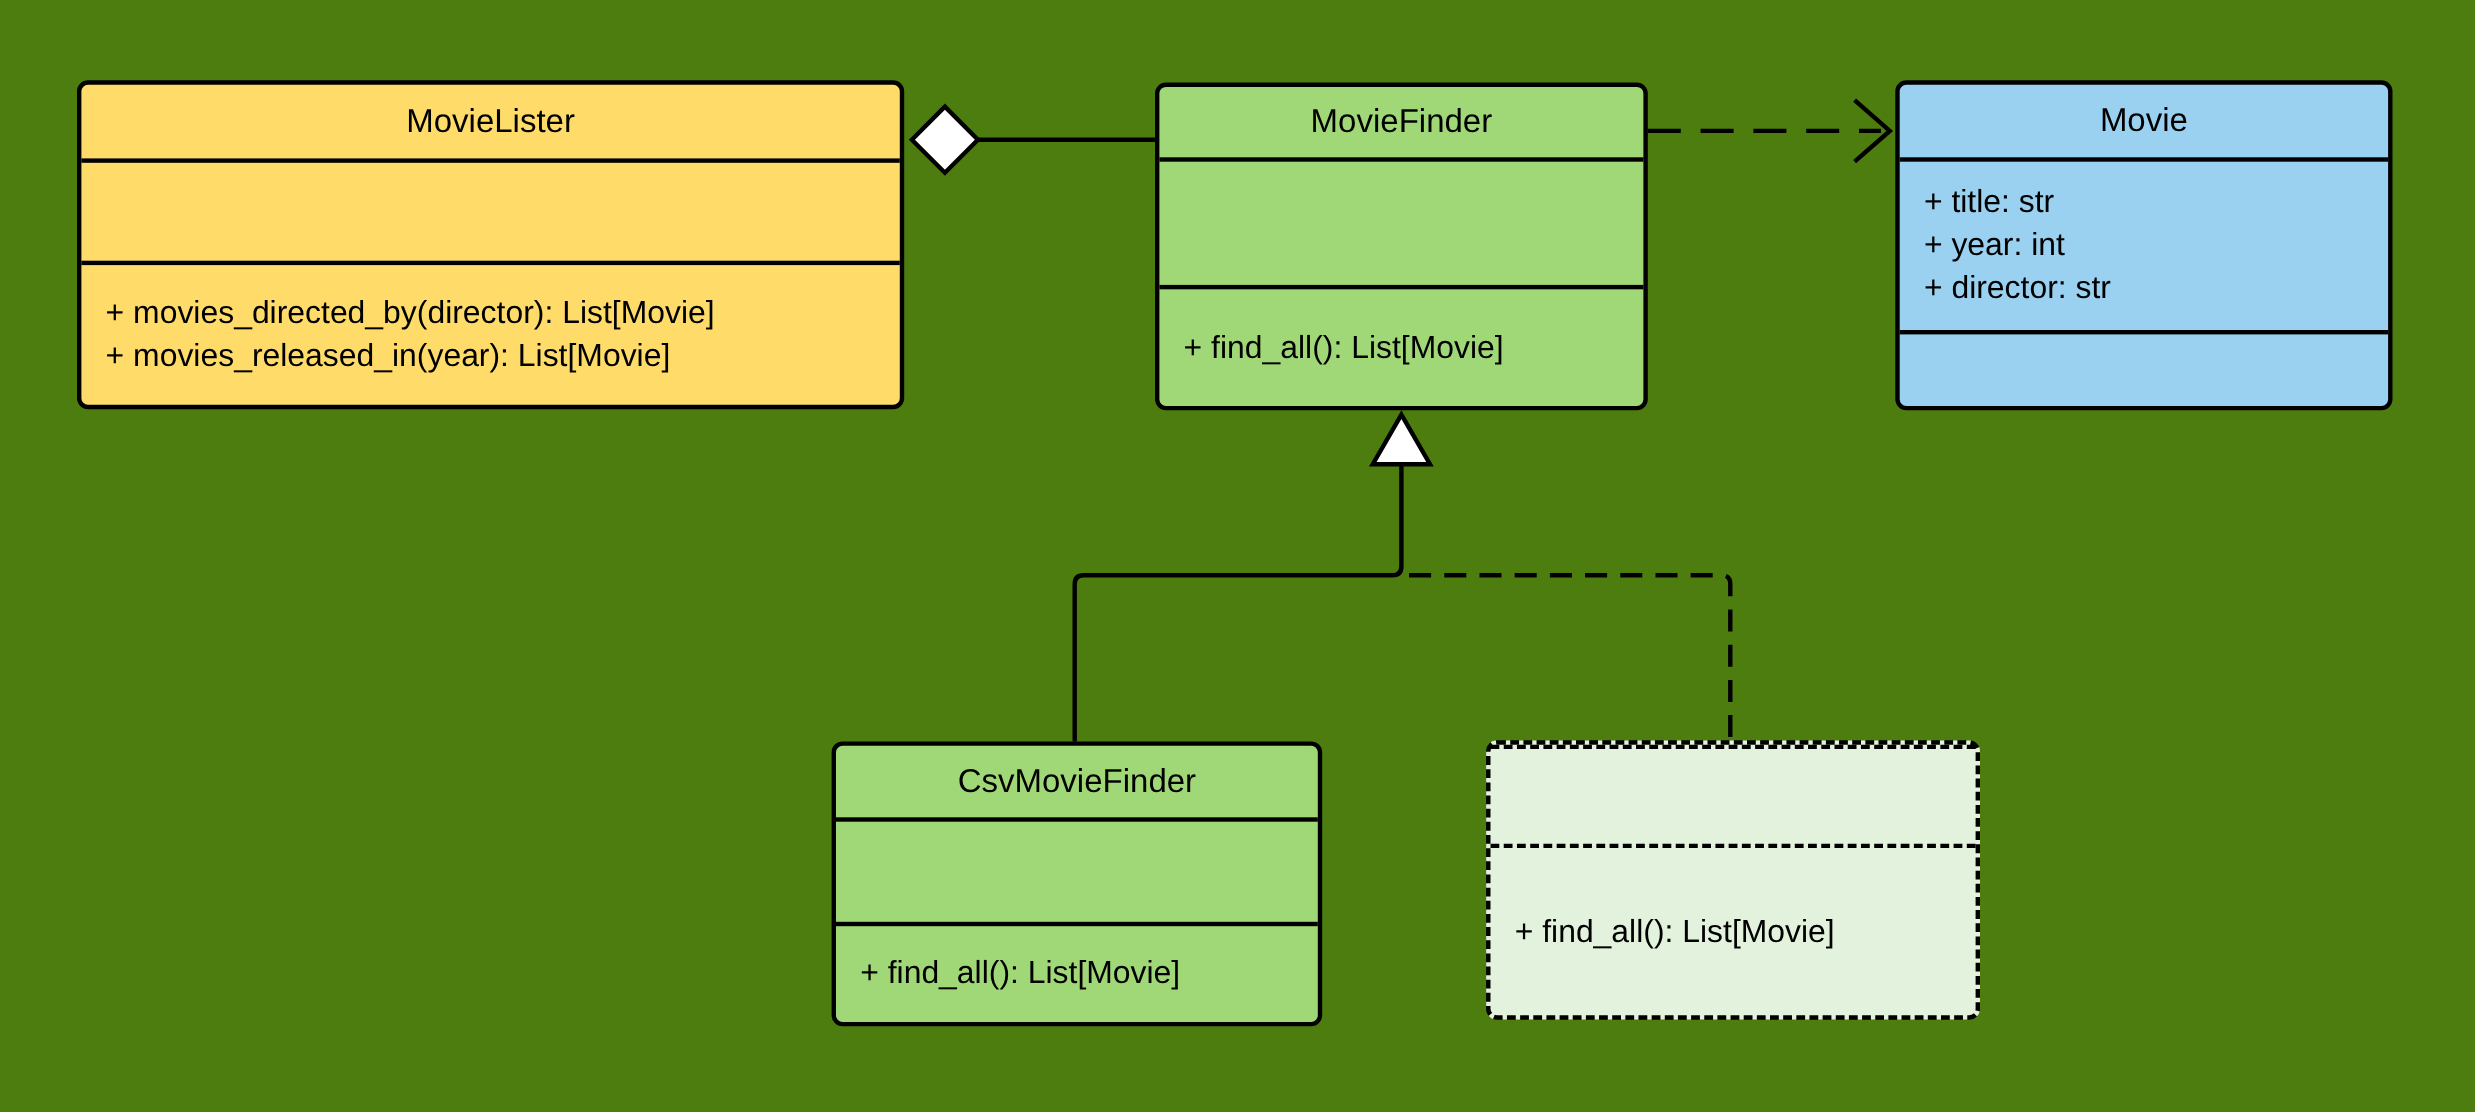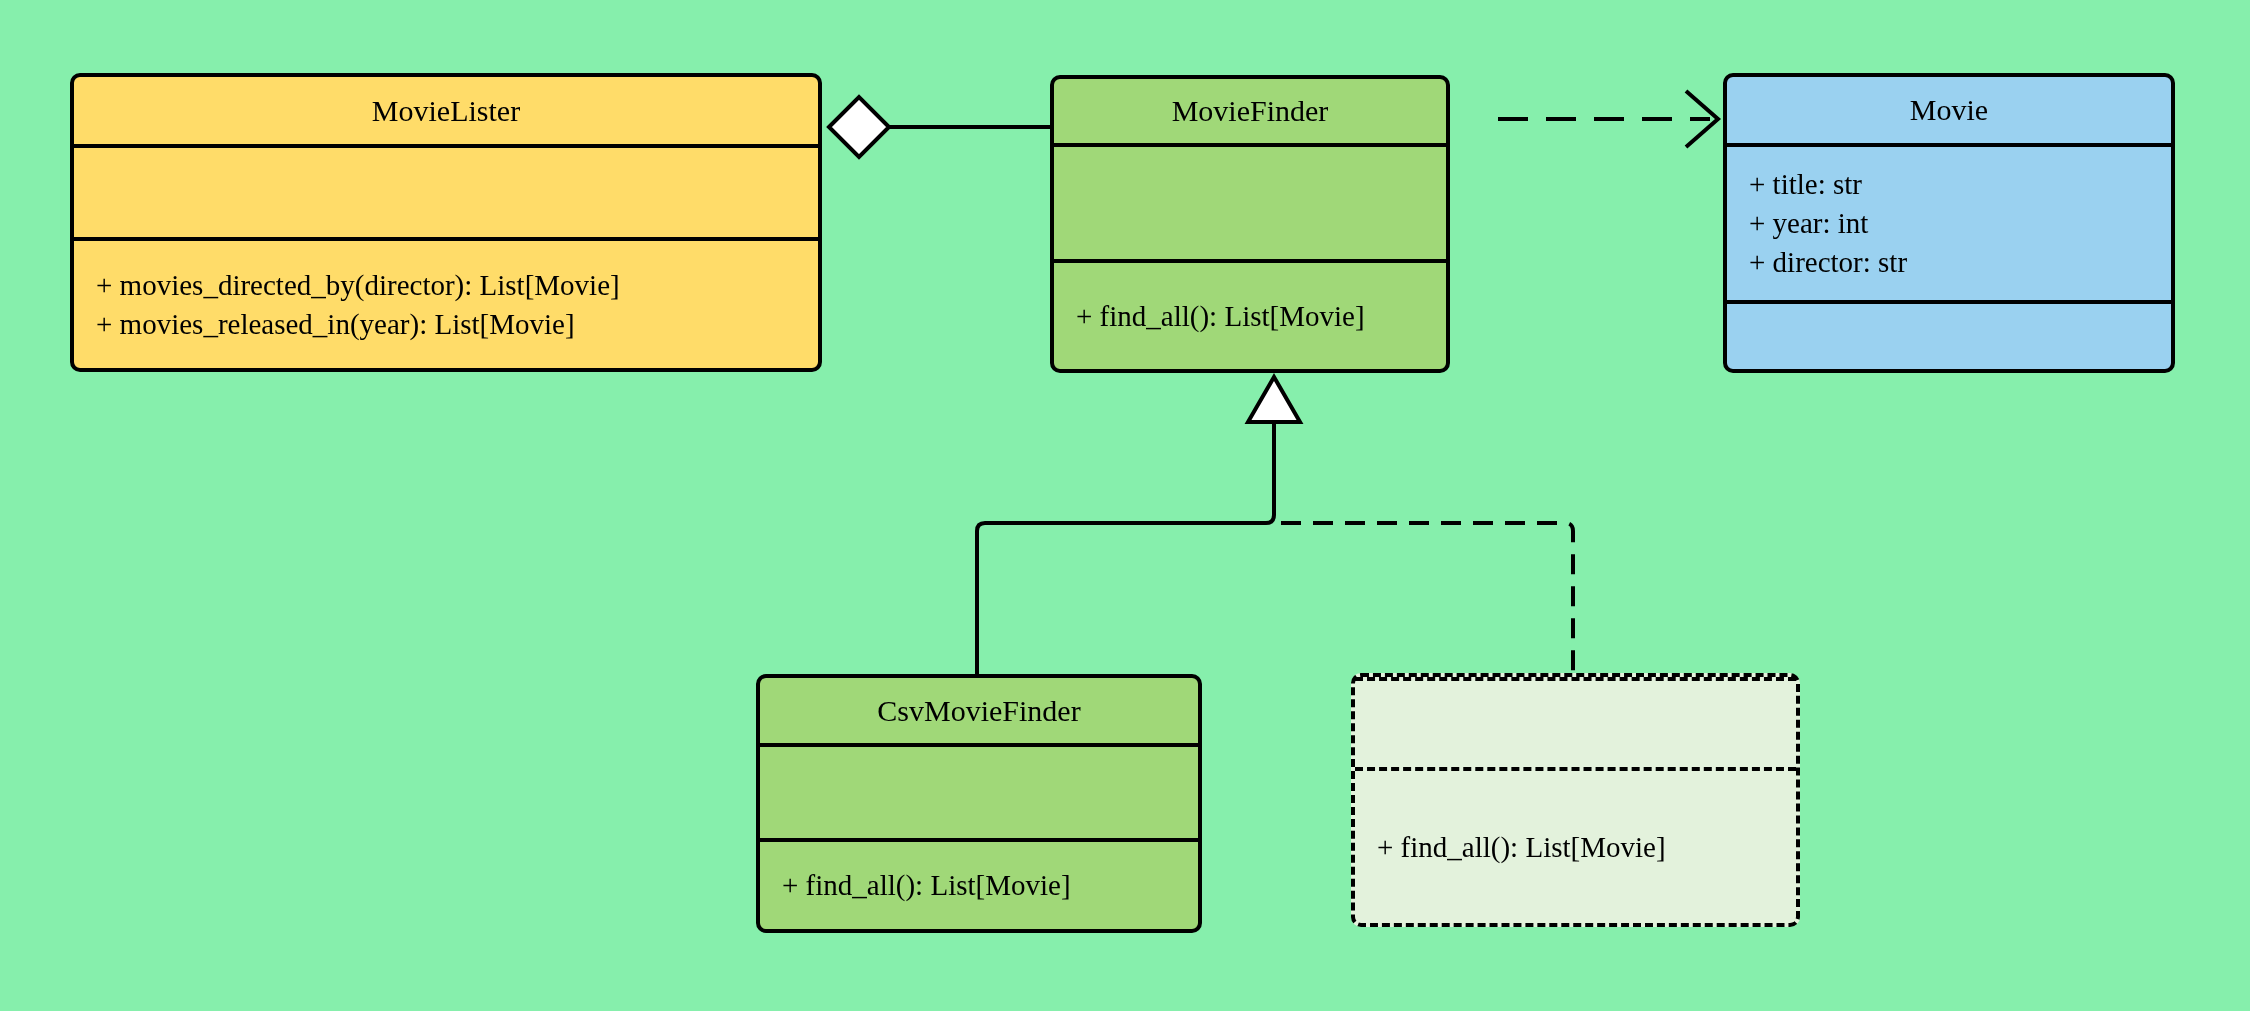--- a/index.html
+++ b/index.html
@@ -1,20 +1,20 @@
 <!DOCTYPE html>
 <html><head>
 <meta charset="utf-8">
 <style>
   html,body{margin:0;padding:0;background:#ffffff;}
   .canvas{
     position:relative;
     width:2250px;height:1011px;
-    background:#86efac;
-    font-family:Liberation Serif, serif;
+    background:#4d7c0f;
+    font-family:Liberation Sans, sans-serif;
     overflow:hidden;
   }
   .connectors{
     position:absolute;left:0;top:0;width:2250px;height:1011px;
     pointer-events:none;
   }
   .cls{
     position:absolute;box-sizing:border-box;
     border:4px solid #000;border-radius:10px;
     display:flex;flex-direction:column;
@@ -64,21 +64,21 @@
 
   <div class="cls" style="left:70px;top:73px;width:752px;height:299px;background:#FFDC69;">
     <div class="ttl" style="height:67px">MovieLister</div>
     <div class="sec" style="height:93px"></div>
     <div class="sec grow">
       <div class="mline">+ movies_directed_by(director): List[Movie]</div>
       <div class="mline">+ movies_released_in(year): List[Movie]</div>
     </div>
   </div>
 
-  <div class="cls" style="left:1050px;top:75px;width:400px;height:298px;background:#A0D878;">
+  <div class="cls" style="left:1050px;top:75px;width:448px;height:298px;background:#A0D878;">
     <div class="ttl" style="height:64px">MovieFinder</div>
     <div class="sec" style="height:116px"></div>
     <div class="sec grow">
       <div class="mline">+ find_all(): List[Movie]</div>
     </div>
   </div>
 
   <div class="cls" style="left:1723px;top:73px;width:452px;height:300px;background:#9AD1F0;justify-content:space-between;">
     <div class="ttl" style="height:66px">Movie</div>
     <div class="sec" style="height:157px">

